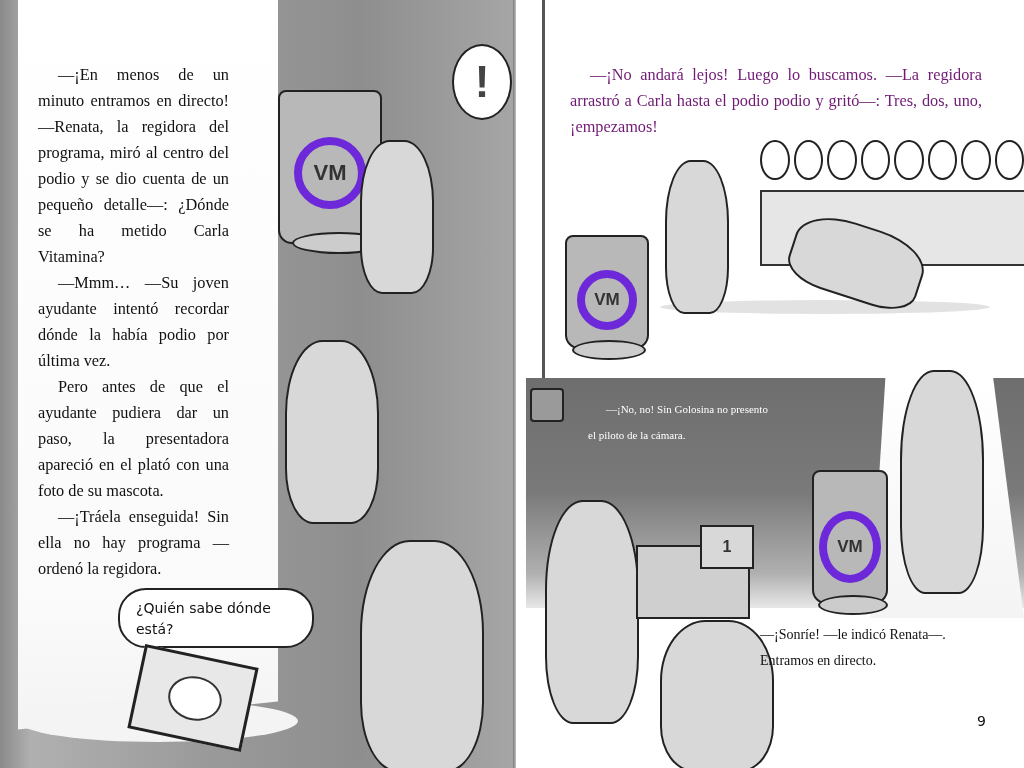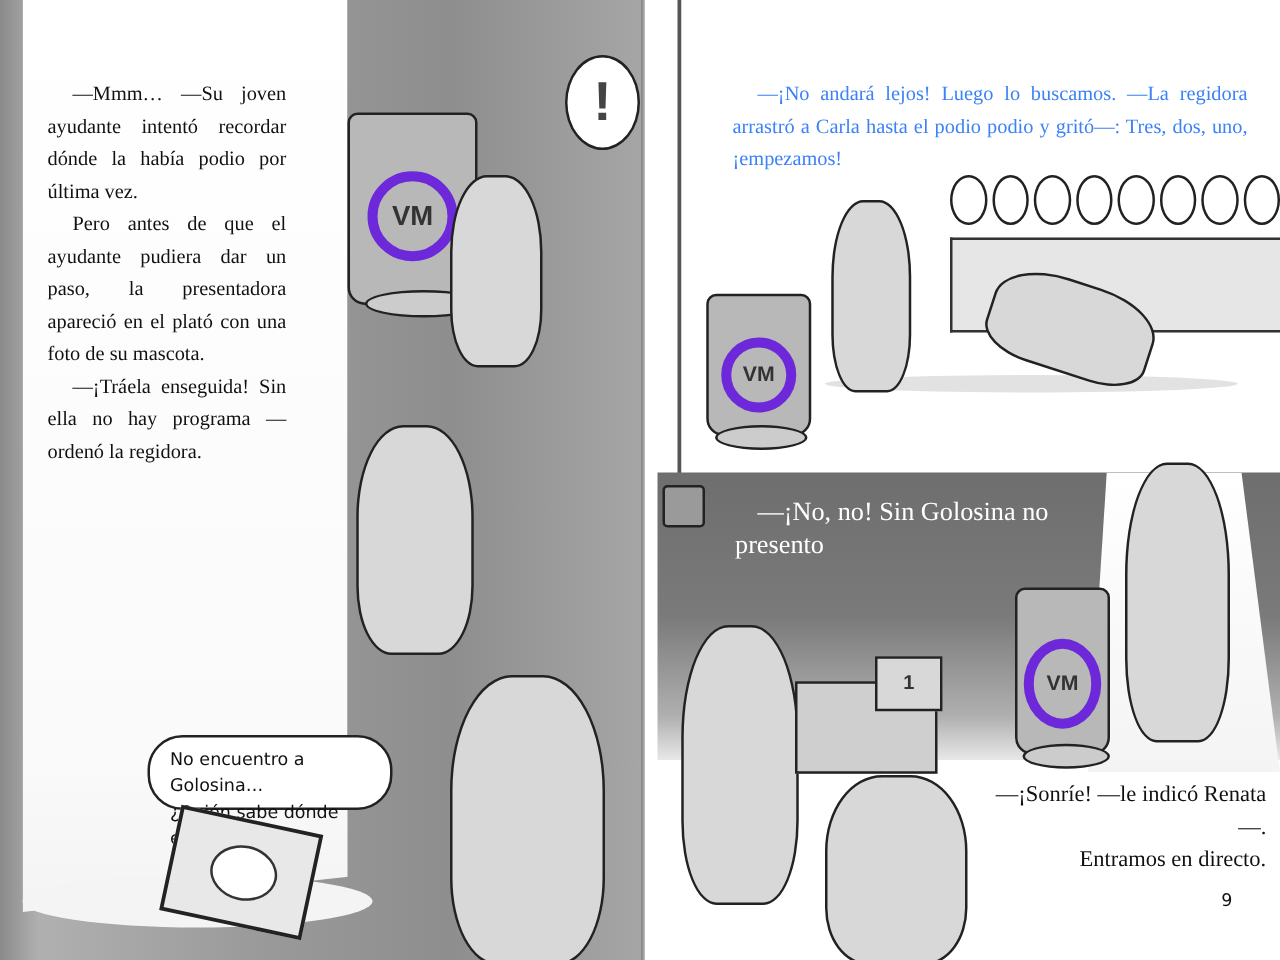--- a/index.html
+++ b/index.html
@@ -15,65 +15,65 @@
   .text-left p{margin:0;text-indent:20px;}
   .podium{position:absolute;background:#b8b8b8;border:2px solid #222;border-radius:8px 8px 14px 14px;}
   .podium .logo{position:absolute;left:50%;top:30%;transform:translateX(-50%);border:8px solid #6d28d9;border-radius:50%;display:flex;align-items:center;justify-content:center;font-family:"Liberation Sans",sans-serif;font-weight:bold;color:#333;}
   .podium-base{position:absolute;background:#ccc;border:2px solid #222;border-radius:50%;}
   .char{position:absolute;border:2px solid #222;background:#d8d8d8;border-radius:40% 40% 30% 30%;}
   .bubble{position:absolute;background:#fff;border:2px solid #222;border-radius:28px;font-family:"DejaVu Sans",sans-serif;font-size:14px;line-height:21px;color:#111;padding:8px 16px;box-sizing:border-box;}
   .exclaim{position:absolute;left:452px;top:44px;width:56px;height:72px;border-radius:50%;background:#fff;border:2px solid #222;display:flex;align-items:center;justify-content:center;font-family:"Liberation Sans",sans-serif;font-weight:bold;font-size:44px;color:#444;}
   .photo{position:absolute;left:135px;top:655px;width:110px;height:80px;background:#e8e8e8;border:3px solid #222;transform:rotate(12deg);}
   .photo .poodle{position:absolute;left:30px;top:18px;width:50px;height:40px;border:2px solid #333;border-radius:50%;background:#fff;}
   
-  .text-right-top{position:absolute;left:570px;top:62px;width:412px;font-size:16.3px;line-height:26px;color:#3b82f6;text-align:justify;margin-left:16px;}
+  .text-right-top{position:absolute;left:570px;top:62px;width:412px;font-size:16.3px;line-height:26px;color:#701a75;text-align:justify;}
   .text-right-top p{margin:0;text-indent:20px;}
   .stage-band{position:absolute;left:526px;top:378px;width:498px;height:230px;background:linear-gradient(180deg,#6e6e6e 0%,#7a7a7a 50%,#b0b0b0 85%,#e8e8e8 100%);}
   .spot-right{position:absolute;left:870px;top:378px;width:154px;height:240px;background:linear-gradient(180deg,#fff,#f4f4f4);clip-path:polygon(10% 0,80% 0,100% 100%,0 100%);}
-  .text-right-mid{position:absolute;left:588px;top:396px;width:290px;font-size:21px;line-height:26px;color:#fff;}
+  .text-right-mid{position:absolute;left:588px;top:396px;width:290px;font-size:11px;line-height:26px;color:#fff;}
   .text-right-mid p{margin:0;}
   .text-right-mid .l1{text-indent:18px;}
-  .text-right-bot{position:absolute;left:791px;top:622px;width:222px;font-size:18px;line-height:26px;color:#111;text-align:right;}
+  .text-right-bot{position:absolute;left:760px;top:622px;width:222px;font-size:14px;line-height:26px;color:#111;}
   .text-right-bot p{margin:0;}
   .page-number{position:absolute;left:977px;top:713px;font-family:"DejaVu Sans",sans-serif;font-size:14px;color:#111;}
   .cable{position:absolute;left:542px;top:0;width:3px;height:400px;background:#555;}
   .lamp{position:absolute;left:530px;top:388px;width:30px;height:30px;background:#9a9a9a;border:2px solid #222;border-radius:4px;}
   .audience{position:absolute;left:760px;top:140px;width:264px;height:50px;display:flex;gap:4px;}
   .audience .face{width:28px;height:36px;border:2px solid #222;border-radius:50%;background:#fff;}
   .rail{position:absolute;left:760px;top:190px;width:264px;height:72px;background:#e6e6e6;border:2px solid #333;border-right:none;}
   .floor-shadow{position:absolute;left:660px;top:300px;width:330px;height:14px;background:#e2e2e2;border-radius:50%;}
   .camera{position:absolute;left:636px;top:545px;width:110px;height:70px;background:#cfcfcf;border:2px solid #222;}
   .camera-box{position:absolute;left:700px;top:525px;width:50px;height:40px;background:#d8d8d8;border:2px solid #222;font-family:"Liberation Sans",sans-serif;font-weight:bold;display:flex;align-items:center;justify-content:center;color:#333;}
 </style>
 </head>
 <body>
 
 <div class="page" id="left-page">
   <div class="spot-left"></div>
   <div class="spot-left-floor"></div>
 
   <div class="text-left">
+    <p>—¡En menos de un minuto entramos en directo! —Renata, la regidora del programa, miró al centro del podio y se dio cuenta de un pequeño detalle—: ¿Dónde se ha metido Carla Vitamina?</p>
     <p>—Mmm… —Su joven ayudante intentó recordar dónde la había podio por última vez.</p>
     <p>Pero antes de que el ayudante pudiera dar un paso, la presentadora apareció en el plató con una foto de su mascota.</p>
     <p>—¡Tráela enseguida! Sin ella no hay programa —ordenó la regidora.</p>
   </div>
 
   <div class="podium" style="left:278px;top:90px;width:100px;height:150px;">
     <div class="logo" style="width:56px;height:56px;font-size:22px;">VM</div>
   </div>
   <div class="podium-base" style="left:292px;top:232px;width:90px;height:18px;"></div>
 
   <div class="exclaim">!</div>
 
   <div class="char" style="left:360px;top:140px;width:70px;height:150px;"></div>
   <div class="char" style="left:285px;top:340px;width:90px;height:180px;"></div>
   <div class="char" style="left:360px;top:540px;width:120px;height:228px;"></div>
 
   <div class="bubble" style="left:118px;top:588px;width:196px;height:60px;">
-    <div>No encuentro a Golosina…</div>
     <div>¿Quién sabe dónde está?</div>
   </div>
 
   <div class="photo">
     <div class="poodle"></div>
   </div>
 </div>
 
 <div class="gutter"></div>
 
@@ -105,20 +105,21 @@
 
 <div class="char" style="left:665px;top:160px;width:60px;height:150px;"></div>
 <div class="char" style="left:790px;top:225px;width:130px;height:70px;transform:rotate(18deg);"></div>
 
 <div class="stage-band"></div>
 <div class="spot-right"></div>
 <div class="lamp"></div>
 
 <div class="text-right-mid">
   <p class="l1">—¡No, no! Sin Golosina no presento</p>
+  <p>el piloto de la cámara.</p>
 </div>
 
 <div class="podium" style="left:812px;top:470px;width:72px;height:130px;">
   <div class="logo" style="width:46px;height:56px;font-size:17px;">VM</div>
 </div>
 <div class="podium-base" style="left:818px;top:595px;width:66px;height:16px;"></div>
 <div class="char" style="left:900px;top:370px;width:80px;height:220px;"></div>
 
 <div class="char" style="left:545px;top:500px;width:90px;height:220px;"></div>
 <div class="camera"></div>

